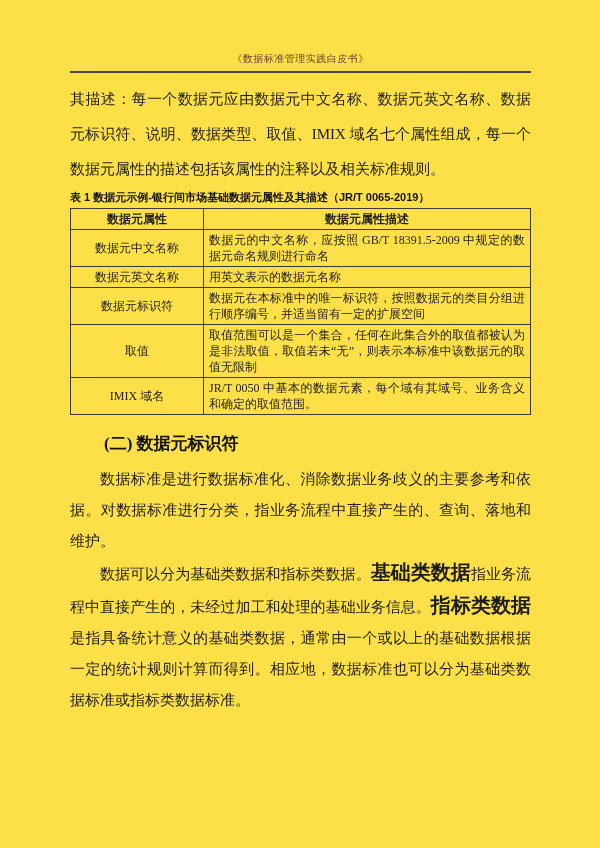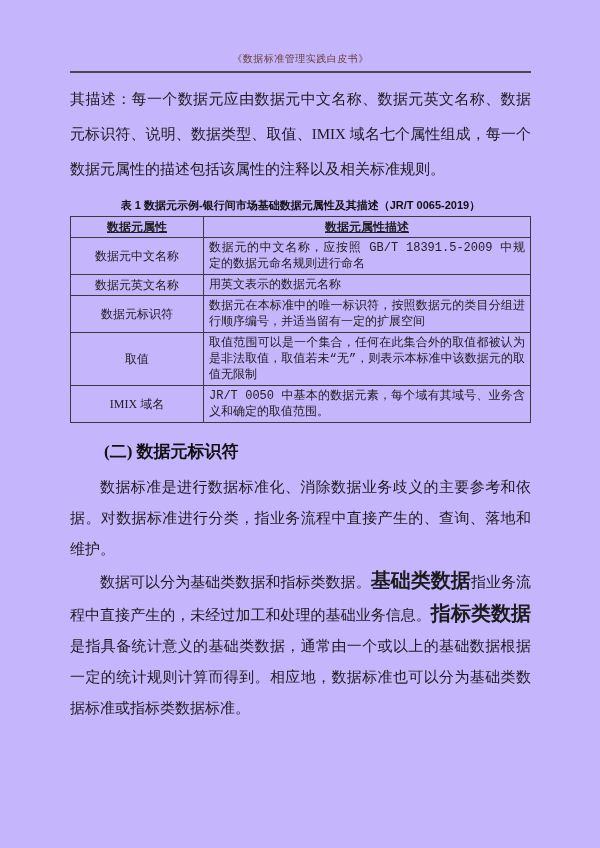--- a/index.html
+++ b/index.html
@@ -5,21 +5,21 @@
   html, body {
     margin: 0;
     padding: 0;
     background: #ffffff;
   }
   .page {
     position: relative;
     width: 600px;
     height: 848px;
     margin: 0 auto;
-    background: #c4b5fd;
+    background: #fde047;
     font-family: "Liberation Serif", "DejaVu Serif", serif;
     color: #1c1c1c;
     overflow: hidden;
     box-sizing: border-box;
     padding: 52px 69px 0 70px;
   }
   
   .doc-header-title {
     text-align: center;
     font-size: 10px;
@@ -50,22 +50,21 @@
     text-indent: 2em;
   }
   .p2 { margin-top: 8px; }
   .bold-term {
     font-weight: bold;
     font-family: "Liberation Sans", "DejaVu Sans", sans-serif;
     font-size: 20px;
   }
   
   .table-caption {
-    margin-top: 12px;
-    text-align: center;
+    margin-top: 4px;
     font-size: 11px;
     line-height: 13px;
     font-weight: bold;
     font-family: "Liberation Sans", "DejaVu Sans", sans-serif;
     color: #111111;
   }
   table.data-table {
     margin-top: 4px;
     width: 100%;
     border-collapse: collapse;
@@ -77,28 +76,26 @@
     line-height: 16px;
     padding: 2px 5px;
     vertical-align: middle;
     color: #222222;
   }
   table.data-table th {
     font-weight: bold;
     text-align: center;
     font-family: "Liberation Sans", "DejaVu Sans", sans-serif;
     padding: 2px 4px;
-    text-decoration: underline;
   }
   table.data-table .col-attr { width: 133px; }
   table.data-table td.attr-cell { text-align: center; }
   table.data-table td.desc-cell {
     text-align: justify;
     text-justify: inter-ideograph;
-    font-family: Liberation Mono, monospace;
   }
   
   .section-heading {
     margin: 17px 0 0 0;
     padding-left: 34px;
     font-size: 17px;
     line-height: 24px;
     font-weight: bold;
     color: #111111;
     font-family: "Liberation Serif", "DejaVu Serif", serif;

